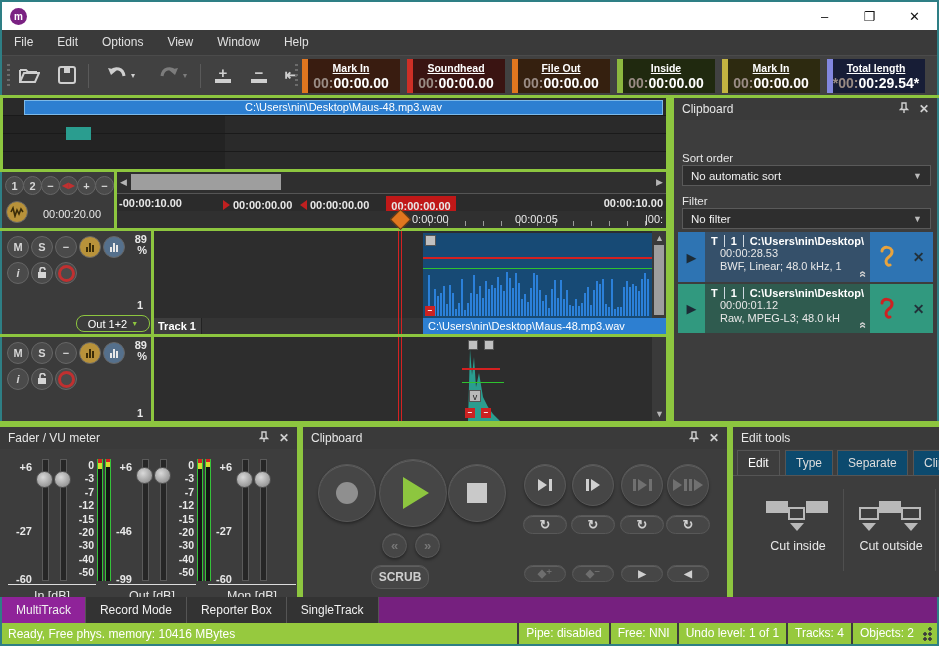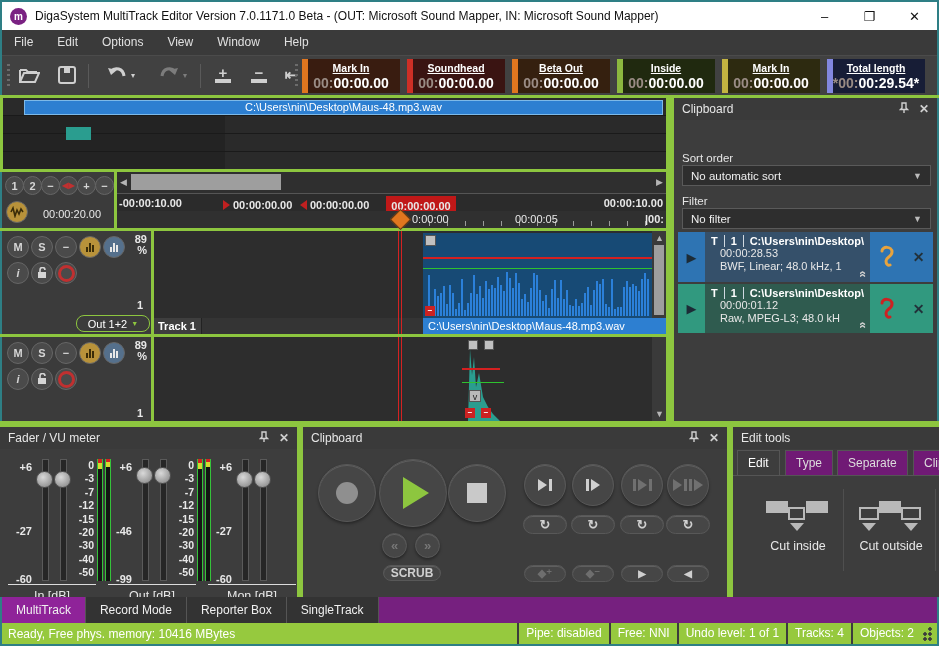--- a/index.html
+++ b/index.html
@@ -86,21 +86,21 @@
          color:#cfcfcf;font-weight:bold;}
   .playtri{width:0;height:0;border-left:26px solid #8dc63f;border-top:16px solid transparent;border-bottom:16px solid transparent;margin-left:6px;}
   .stopsq{width:20px;height:20px;background:#c9c9c9;}
   .recin{width:22px;height:22px;border-radius:50%;background:#8f8f8f;}
   .ticon{display:flex;align-items:center;gap:2px;}
   .ticon .tri{width:0;height:0;border-left:9px solid currentColor;border-top:6px solid transparent;border-bottom:6px solid transparent;}
   .ticon .bar{width:3px;height:12px;background:currentColor;}
   .gr{color:#707070;} .wh{color:#cfcfcf;}
   
   .ettab{height:25px;display:flex;align-items:center;justify-content:center;font-size:12px;color:#ddd;
-         background:#701a75;border:1px solid #555;border-bottom:none;box-sizing:border-box;white-space:nowrap;padding:0 10px;}
+         background:#0c4a6e;border:1px solid #555;border-bottom:none;box-sizing:border-box;white-space:nowrap;padding:0 10px;}
   .ettab.sel{background:#3d3d3d;color:#fff;}
   .cuticon{position:relative;width:64px;height:34px;}
   .cuticon .f{position:absolute;background:#b9b9b9;}
   .cuticon .o{position:absolute;border:2px solid #b9b9b9;box-sizing:border-box;}
   .cuticon .t{position:absolute;width:0;height:0;border-top:8px solid #b9b9b9;border-left:7px solid transparent;border-right:7px solid transparent;}
   .etlabel{position:absolute;font-size:12.5px;color:#e8e8e8;text-align:center;width:110px;}
   
   .btab{height:26px;display:flex;align-items:center;padding:0 14px;font-size:12px;color:#f0f0f0;
         background:#333;border-right:1px solid #555;box-sizing:border-box;}
   .btab.sel{background:#8f2399;}
@@ -108,21 +108,20 @@
   .scrollthumb{background:#9e9e9e;}
   .sbarr{color:#b5b5b5;font-size:9px;line-height:10px;}
 </style>
 </head>
 <body>
 
 <div id="app">
 
   <div class="abs titlebar">
     <div class="appicon">m</div>
-    <div class="wintitle">DigaSystem MultiTrack Editor Version 7.0.1171.0 Beta - (OUT: Microsoft Sound Mapper, IN: Microsoft Sound Mapper)</div>
     <div class="winbtns">
       <div class="winbtn">–</div>
       <div class="winbtn">❐</div>
       <div class="winbtn">✕</div>
     </div>
   </div>
 
   <div class="abs menubar">
     <div class="menuitem">File</div>
     <div class="menuitem">Edit</div>
@@ -181,21 +180,21 @@
         <div class="lab">Mark In</div>
         <div class="val"><span class="dimpart">00:</span><span>00:00.00</span></div>
       </div>
       <div class="tc" style="background:#3a1412;">
         <div class="bar" style="background:#cc2f26;"></div>
         <div class="lab">Soundhead</div>
         <div class="val"><span class="dimpart">00:</span><span>00:00.00</span></div>
       </div>
       <div class="tc" style="background:#35200f;">
         <div class="bar" style="background:#e0761f;"></div>
-        <div class="lab">Beta Out</div>
+        <div class="lab">File Out</div>
         <div class="val"><span class="dimpart">00:</span><span>00:00.00</span></div>
       </div>
       <div class="tc" style="background:#20290f;">
         <div class="bar" style="background:#8cb83f;"></div>
         <div class="lab">Inside</div>
         <div class="val"><span class="dimpart">00:</span><span>00:00.00</span></div>
       </div>
       <div class="tc" style="background:#2d2a10;">
         <div class="bar" style="background:#c3b341;"></div>
         <div class="lab">Mark In</div>
@@ -263,21 +262,21 @@
       </div>
       <div class="abs" style="left:269px;top:2px;width:70px;height:15px;background:#c01818;text-align:center;">
         <span class="rulertxt">00:00:00.00</span>
       </div>
       <div class="abs rulertxt" style="right:3px;top:3px;">00:00:10.00</div>
     </div>
     <div class="abs" style="left:0;top:39px;width:549px;height:17px;background:#303030;">
       <div class="ticks" style="left:295px;width:250px;"></div>
       <div class="abs rulertxt" style="left:295px;top:2px;font-weight:normal;">0:00:00</div>
       <div class="abs rulertxt" style="left:398px;top:2px;font-weight:normal;">00:00:05</div>
-      <div class="abs rulertxt" style="left:528px;top:2px;font-weight:bold;">|00:</div>
+      <div class="abs rulertxt" style="left:528px;top:2px;font-weight:normal;">|00:</div>
       <div class="abs" style="left:276px;top:1px;width:13px;height:13px;background:#e0761f;border:1px solid #5a3410;transform:rotate(45deg);"></div>
     </div>
   </div>
 
   <div class="abs" style="left:2px;top:231px;width:149px;height:103px;background:#3b3b3b;">
     <div class="cir" style="position:absolute;left:5px;top:5px;width:22px;height:22px;">M</div>
     <div class="cir" style="position:absolute;left:29px;top:5px;width:22px;height:22px;">S</div>
     <div class="cir" style="position:absolute;left:53px;top:5px;width:22px;height:22px;">−</div>
     <div class="cir gold" style="position:absolute;left:77px;top:5px;width:22px;height:22px;">
       <span class="chartbars">
@@ -632,21 +631,21 @@
         <span class="recin"></span>
       </div>
     <div class="tbig" style="left:76px;top:32px;width:68px;height:68px;">
         <span class="playtri"></span>
       </div>
     <div class="tbig" style="left:145px;top:37px;width:58px;height:58px;">
         <span class="stopsq"></span>
       </div>
     <div class="tbig" style="left:79px;top:106px;width:25px;height:25px;color:#777;font-size:13px;font-weight:bold;">«</div>
     <div class="tbig" style="left:112px;top:106px;width:25px;height:25px;color:#777;font-size:13px;font-weight:bold;">»</div>
-    <div class="tpill" style="left:80px;top:138px;width:58px;height:16px;font-size:12px;">SCRUB</div>
+    <div class="tpill" style="left:68px;top:138px;width:58px;height:24px;font-size:12px;">SCRUB</div>
 
     <div class="tbig" style="left:221px;top:37px;width:42px;height:42px;">
       <span class="ticon wh">
           <span class="tri"></span>
           <span class="bar"></span>
         </span>
     </div>
     <div class="tbig" style="left:269px;top:37px;width:42px;height:42px;">
       <span class="ticon wh">
           <span class="bar"></span>

